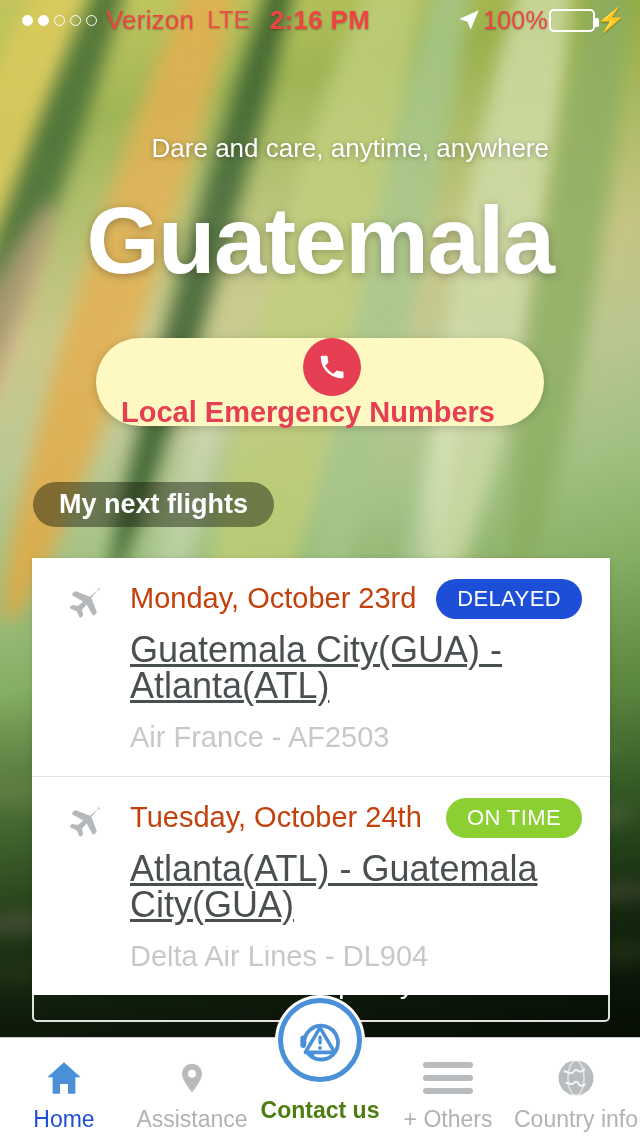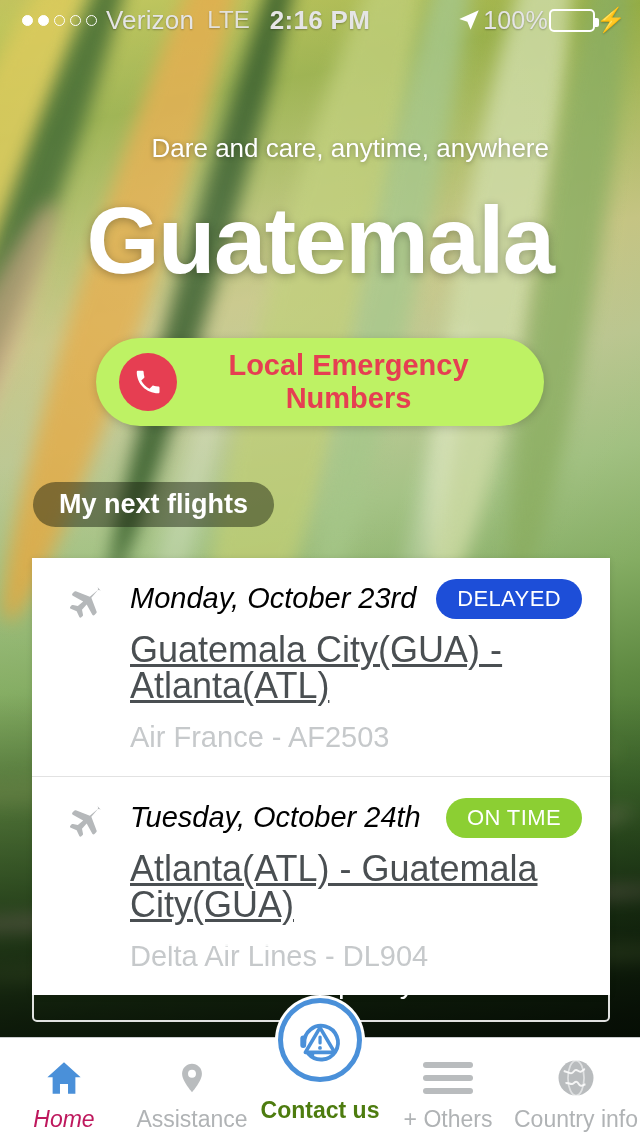--- a/index.html
+++ b/index.html
@@ -33,21 +33,21 @@
     background:radial-gradient(ellipse 120% 70% at 35% 22%, rgba(255,255,255,.16), rgba(0,0,0,0) 62%);
   }
   .bg-dark-bottom {
     background:linear-gradient(to bottom, rgba(0,0,0,0) 60%, rgba(0,0,0,.30) 74%, rgba(0,0,0,.62) 86%, rgba(0,0,0,.80) 100%);
   }
 
   
   .statusbar {
     position:absolute; top:0; left:0; width:640px; height:40px;
     display:flex; align-items:center;
-    color:#e5e5e5; font-size:25px; letter-spacing:.2px;
+    color:#ef4444; font-size:25px; letter-spacing:.2px;
     text-shadow:0 1px 2px rgba(0,0,0,.28);
     z-index:40;
   }
   .sb-left { display:flex; align-items:center; gap:9px; padding-left:22px; }
   .sb-dots { display:flex; align-items:center; gap:5px; }
   .sb-dots i { width:11px; height:11px; border-radius:50%; border:1.6px solid #fff; display:block; }
   .sb-dots i.on { background:#fff; }
   .sb-carrier { font-size:26px; }
   .sb-lte { font-size:24px; opacity:.93; margin-left:4px; }
   .sb-center {
@@ -88,24 +88,24 @@
     color:#fff; font-size:94px; font-weight:bold; letter-spacing:-1.5px;
     line-height:1;
     text-shadow:0 2px 10px rgba(0,0,0,.28);
     z-index:30;
   }
 
   
   .emergency-btn {
     position:absolute; top:338px; left:96px;
     width:448px; height:88px;
-    background:#bef264; border-radius:44px;
+    background:#fef9c3; border-radius:44px;
     display:flex; align-items:center;
     box-shadow:0 2px 10px rgba(0,0,0,.18);
-    z-index:30; cursor:pointer;
+    z-index:30; cursor:pointer;flex-direction:column;
   }
   .emg-circle {
     width:58px; height:58px; border-radius:50%;
     background:#e63e52; margin-left:23px;
     display:flex; align-items:center; justify-content:center;
     flex:none;
   }
   .emg-label {
     flex:1; text-align:center; padding-right:24px;
     color:#e63e52; font-size:29px; font-weight:bold;
@@ -129,21 +129,21 @@
     z-index:30;
     box-shadow:0 1px 6px rgba(0,0,0,.12);
   }
   .flight-row { position:relative; padding:26px 0 24px 0; }
   .flight-row + .flight-row { border-top:1px solid #e2e2e2; }
   .plane-icon {
     position:absolute; left:30px; top:26px;
     width:46px; height:40px; color:#b5b8ba;
   }
   .flight-date {
-    margin-left:98px; color:#000000; font-size:29px; line-height:1.0;font-style:italic;
+    margin-left:98px; color:#c2410c; font-size:29px; line-height:1.0;
   }
   .flight-route {
     margin-left:98px; margin-top:19px;
     color:#4a4f52; font-size:36px; line-height:1.0;text-decoration:underline;
   }
   .flight-airline {
     margin-left:98px; margin-top:19px;
     color:#c6c9cb; font-size:29px; line-height:1.0;
   }
   .status-badge {
@@ -172,21 +172,21 @@
     display:flex; z-index:35;
   }
   .nav-item {
     flex:1; display:flex; flex-direction:column;
     align-items:center; justify-content:flex-start;
     padding-top:18px; cursor:pointer;
   }
   .nav-ico { height:44px; display:flex; align-items:center; justify-content:center; color:#b9bcbe; }
   .nav-text { margin-top:6px; font-size:23px; color:#b0b3b5; }
   .nav-item.active .nav-ico { color:#4a90d9; }
-  .nav-item.active .nav-text { color:#be185d;font-style:italic; }
+  .nav-item.active .nav-text { color:#1d4ed8; }
 
   .nav-center { position:relative; }
   .contact-badge {
     position:absolute; left:50%; top:-40px; transform:translateX(-50%);
     width:84px; height:84px; border-radius:50%;
     background:#fff; border:5px solid #4a90d9;
     display:flex; align-items:center; justify-content:center;
     box-shadow:0 0 0 3px #fff;
   }
   .contact-label {

